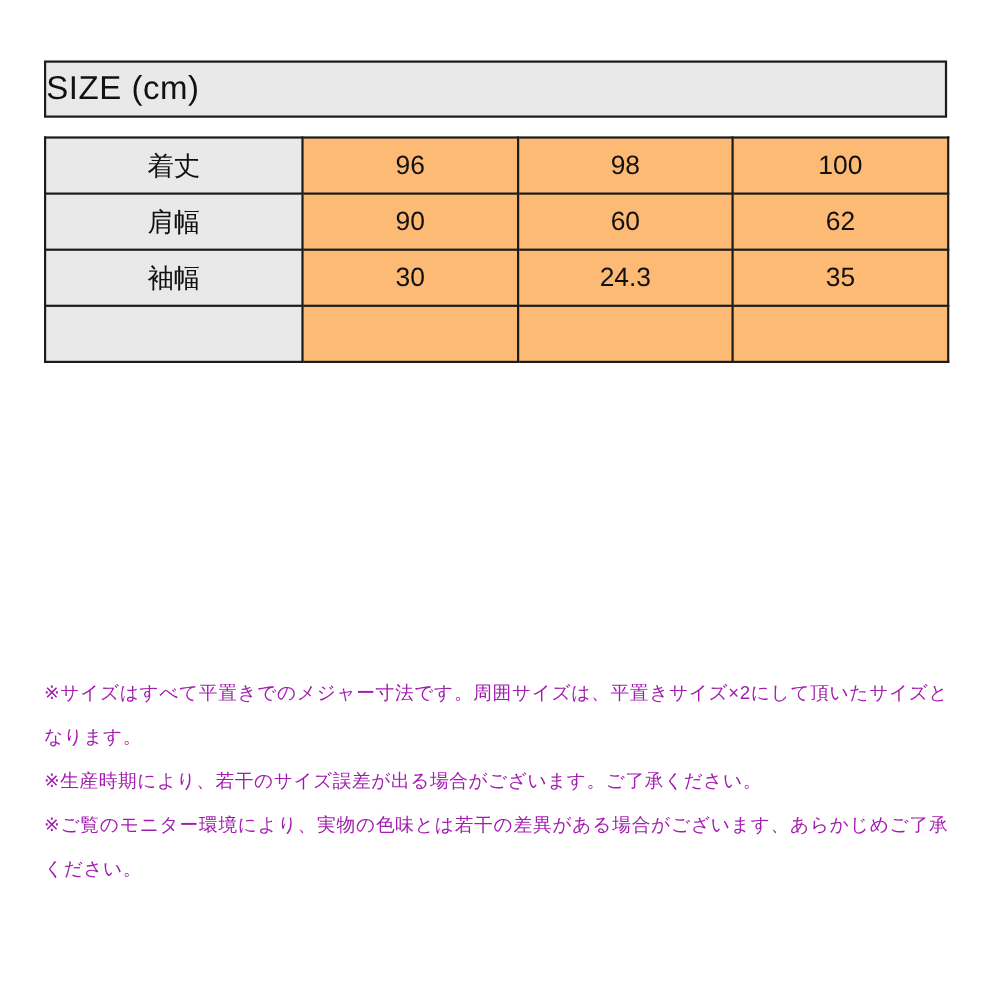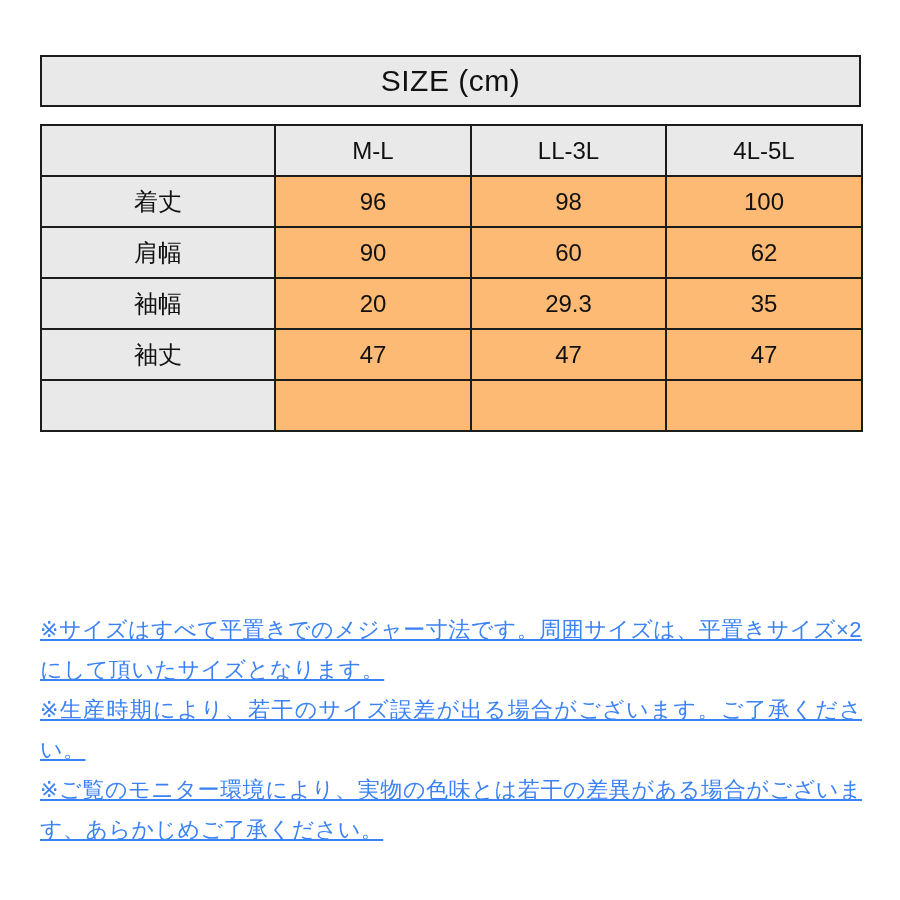--- a/index.html
+++ b/index.html
@@ -19,21 +19,21 @@
     position: absolute;
     left: 40px;
     top: 55px;
     width: 821px;
     height: 52px;
     box-sizing: border-box;
     background: #e9e9e9;
     border: 2px solid #1c1c1c;
     display: flex;
     align-items: center;
-    justify-content: center;
+    justify-content: flex-start;
     font-size: 30px;
     letter-spacing: 0.5px;
   }
   table.size-table {
     position: absolute;
     left: 40px;
     top: 124px;
     width: 821px;
     border-collapse: collapse;
     table-layout: fixed;
@@ -52,25 +52,24 @@
     background: #fdba74;
   }
   table.size-table td.shade {
     background: #e9e9e9;
   }
   .notes {
     position: absolute;
     left: 40px;
     top: 610px;
     width: 822px;
-    font-size: 22px;
+    font-size: 17px;
     line-height: 40px;
-    color: #3b82f6;
+    color: #a21caf;
     letter-spacing: 0.5px;
-    text-decoration: underline;
   }
   .notes p {
     margin: 0;
     text-align: justify;
   }
 </style>
 </head>
 <body>
 
 <div class="page">
@@ -81,48 +80,36 @@
 
   <table class="size-table">
     <colgroup>
       <col class="c0">
         <col class="c1">
         <col class="c2">
         <col class="c3">
     </colgroup>
     <tbody>
       <tr>
-        <td class="shade"></td>
-        <td class="shade">M-L</td>
-        <td class="shade">LL-3L</td>
-        <td class="shade">4L-5L</td>
-      </tr>
-      <tr>
         <td class="shade">着丈</td>
         <td>96</td>
         <td>98</td>
         <td>100</td>
       </tr>
       <tr>
         <td class="shade">肩幅</td>
         <td>90</td>
         <td>60</td>
         <td>62</td>
       </tr>
       <tr>
         <td class="shade">袖幅</td>
-        <td>20</td>
-        <td>29.3</td>
+        <td>30</td>
+        <td>24.3</td>
         <td>35</td>
-      </tr>
-      <tr>
-        <td class="shade">袖丈</td>
-        <td>47</td>
-        <td>47</td>
-        <td>47</td>
       </tr>
       <tr>
         <td class="shade"></td>
         <td></td>
         <td></td>
         <td></td>
       </tr>
     </tbody>
   </table>
 

